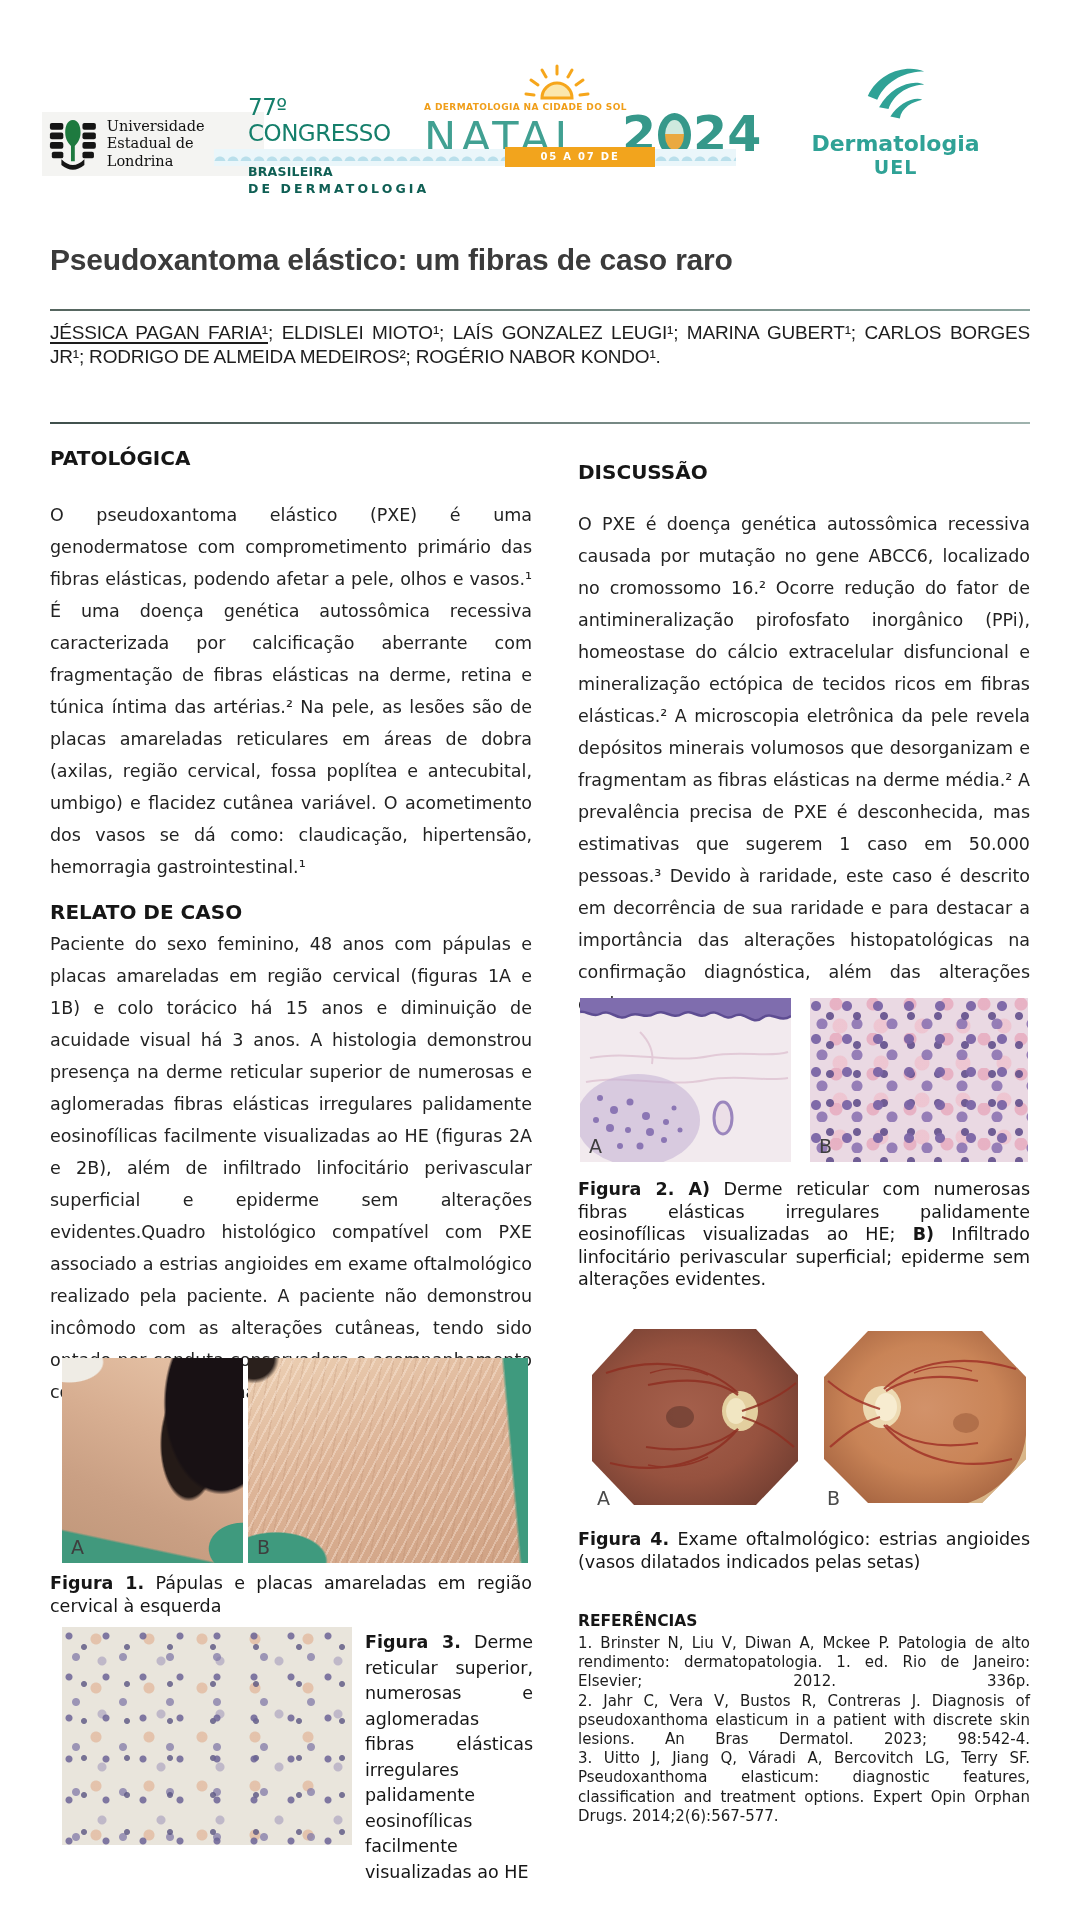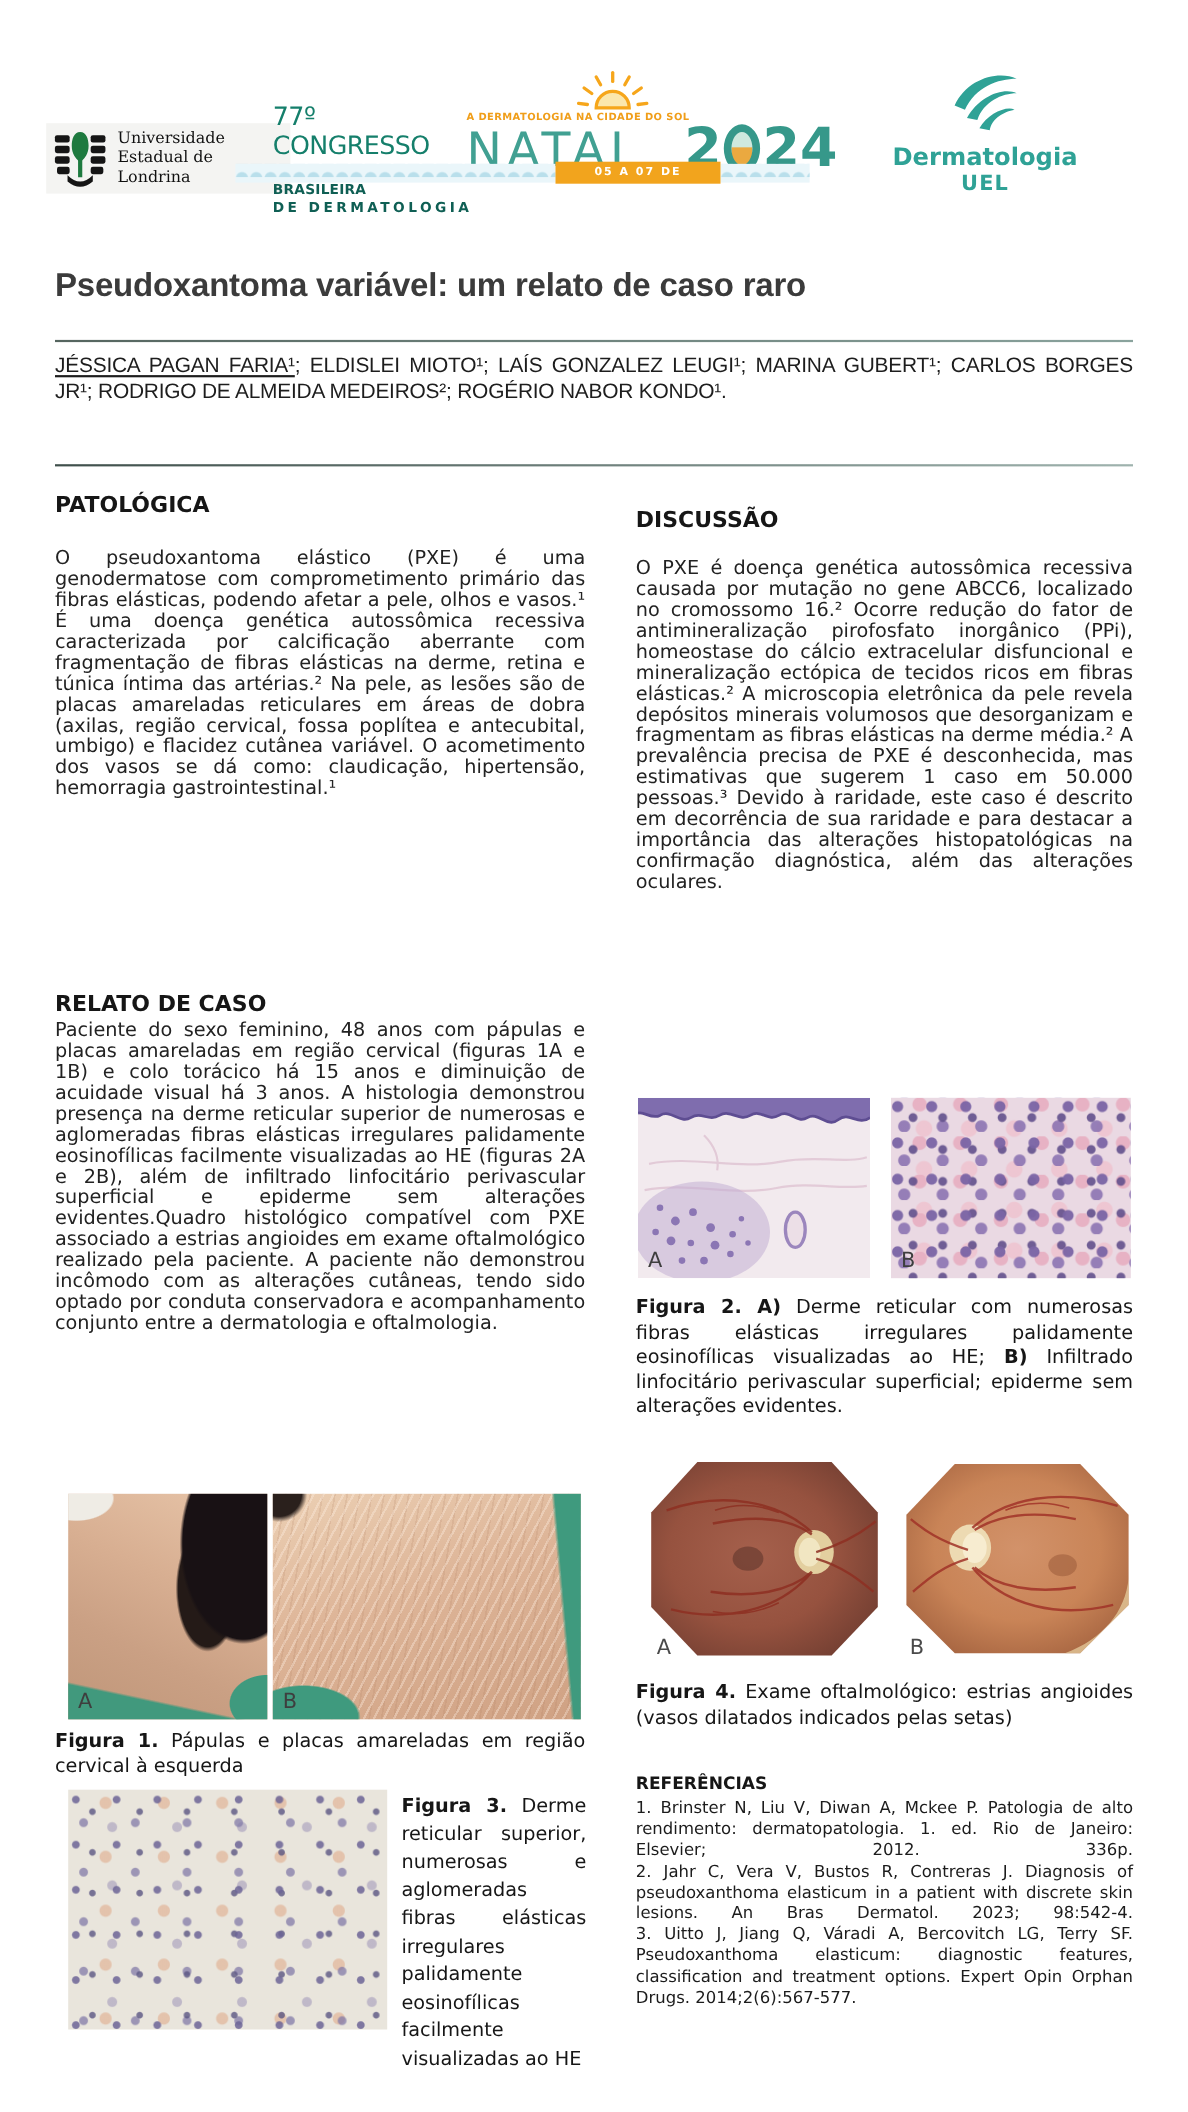--- a/index.html
+++ b/index.html
@@ -44,21 +44,21 @@
   .authors .first{text-decoration:underline;text-decoration-thickness:2px;text-underline-offset:3px;}
   .affil{position:absolute;left:50px;top:374px;width:980px;font-family:"Liberation Sans",sans-serif;
          font-size:14px;font-weight:bold;line-height:17.5px;color:#1d1d1d;}
 
   
   .h{position:absolute;font-size:20px;font-weight:bold;color:#161616;}
   .h-intro{left:50px;top:446px;}
   .h-relato{left:50px;top:900px;}
   .h-disc{left:578px;top:460px;text-align:center;}
   .h-refs{left:578px;top:1612px;font-size:15.5px;}
-  .body{position:absolute;font-size:17.5px;line-height:19px;text-align:justify;color:#222;}
+  .body{position:absolute;font-size:17.5px;line-height:32px;text-align:justify;color:#222;}
   .p-intro{left:50px;top:499px;width:482px;}
   .p-relato{left:50px;top:928px;width:482px;}
   .p-disc{left:578px;top:508px;width:452px;}
 
   
   .photo{position:relative;overflow:hidden;}
   .plabel{position:absolute;left:9px;bottom:5px;font-size:19px;color:#3e3e3e;}
   .fig1{position:absolute;left:62px;top:1358px;display:flex;gap:5px;}
   .fig1 .pa{width:181px;height:205px;}
   .fig1 .pb{width:280px;height:205px;}
@@ -171,21 +171,21 @@
   <div class="duel">
     <svg width="78" height="62" viewBox="0 0 80 66">
       <path d="M10,34 C22,8 52,0 70,8 C52,8 30,16 20,38 Z" fill="#2fa296"></path>
       <path d="M22,46 C34,24 58,16 70,22 C56,22 38,30 32,48 Z" fill="#2fa296"></path>
       <path d="M34,56 C42,42 60,34 68,38 C58,40 46,46 44,58 Z" fill="#2fa296"></path>
     </svg>
     <div class="d1">Dermatologia</div>
     <div class="d2">UEL</div>
   </div>
 
-  <div class="title">Pseudoxantoma variável: um relato de caso raro</div>
+  <div class="title">Pseudoxantoma elástico: um fibras de caso raro</div>
   <div class="rule rule1"></div>
   <div class="authors"><span class="first">JÉSSICA PAGAN FARIA¹</span><span>; ELDISLEI MIOTO¹; LAÍS GONZALEZ LEUGI¹; MARINA GUBERT¹; CARLOS BORGES JR¹; RODRIGO DE ALMEIDA MEDEIROS²; ROGÉRIO NABOR KONDO¹.</span></div>
   <div class="rule rule2"></div>
 
   <div class="h h-intro">PATOLÓGICA</div>
   <div class="body p-intro">O pseudoxantoma elástico (PXE) é uma genodermatose com comprometimento primário das fibras elásticas, podendo afetar a pele, olhos e vasos.¹ É uma doença genética autossômica recessiva caracterizada por calcificação aberrante com fragmentação de fibras elásticas na derme, retina e túnica íntima das artérias.² Na pele, as lesões são de placas amareladas reticulares em áreas de dobra (axilas, região cervical, fossa poplítea e antecubital, umbigo) e flacidez cutânea variável. O acometimento dos vasos se dá como: claudicação, hipertensão, hemorragia gastrointestinal.¹</div>
 
   <div class="h h-relato">RELATO DE CASO</div>
   <div class="body p-relato">Paciente do sexo feminino, 48 anos com pápulas e placas amareladas em região cervical (figuras 1A e 1B) e colo torácico há 15 anos e diminuição de acuidade visual há 3 anos. A histologia demonstrou presença na derme reticular superior de numerosas e aglomeradas fibras elásticas irregulares palidamente eosinofílicas facilmente visualizadas ao HE (figuras 2A e 2B), além de infiltrado linfocitário perivascular superficial e epiderme sem alterações evidentes.Quadro histológico compatível com PXE associado a estrias angioides em exame oftalmológico realizado pela paciente. A paciente não demonstrou incômodo com as alterações cutâneas, tendo sido optado por conduta conservadora e acompanhamento conjunto entre a dermatologia e oftalmologia.</div>
 

